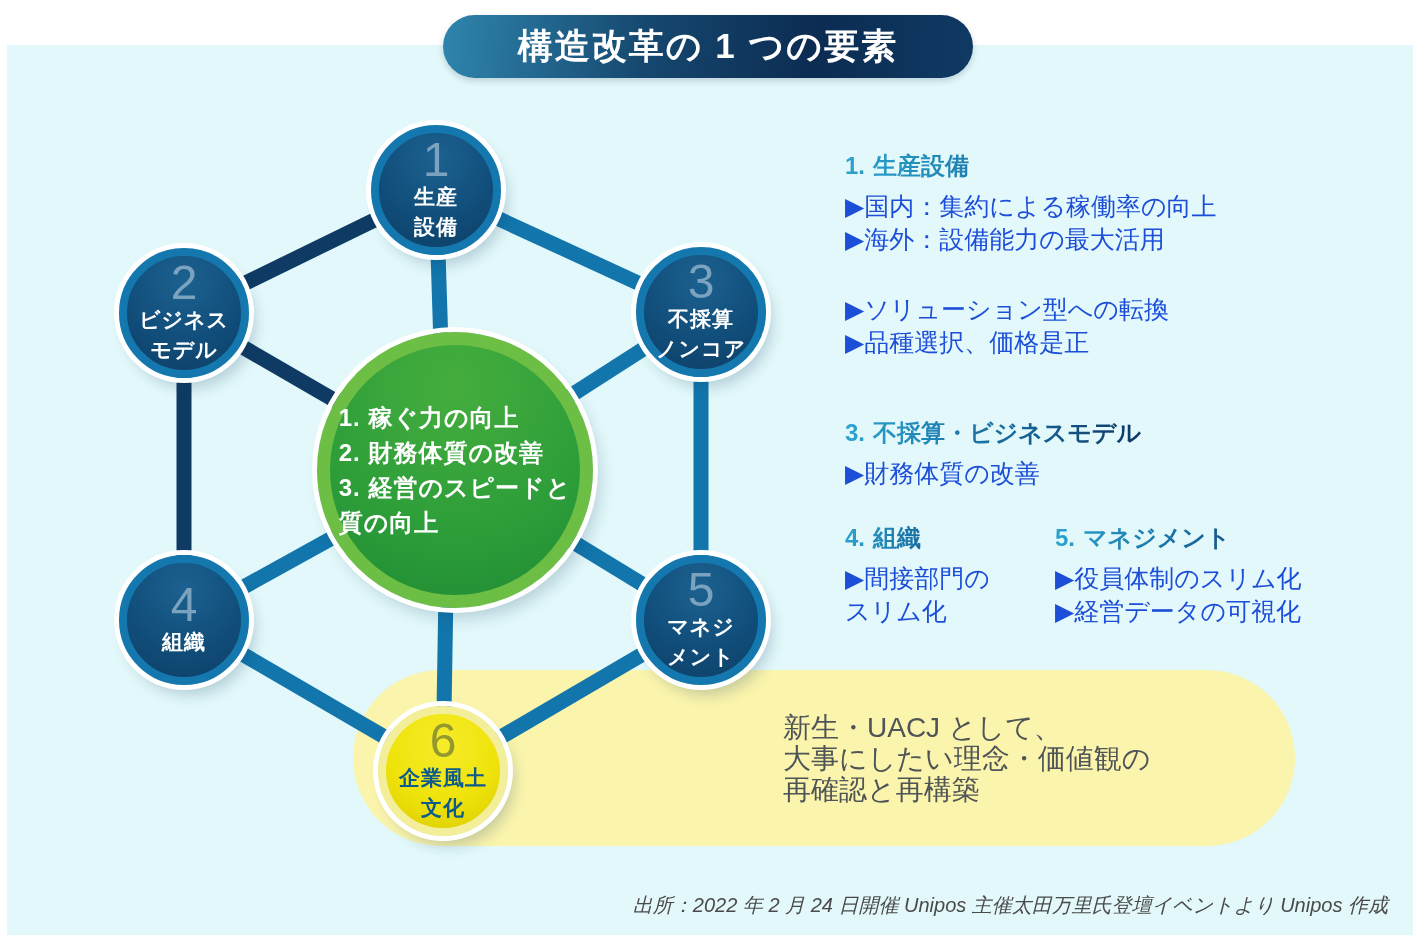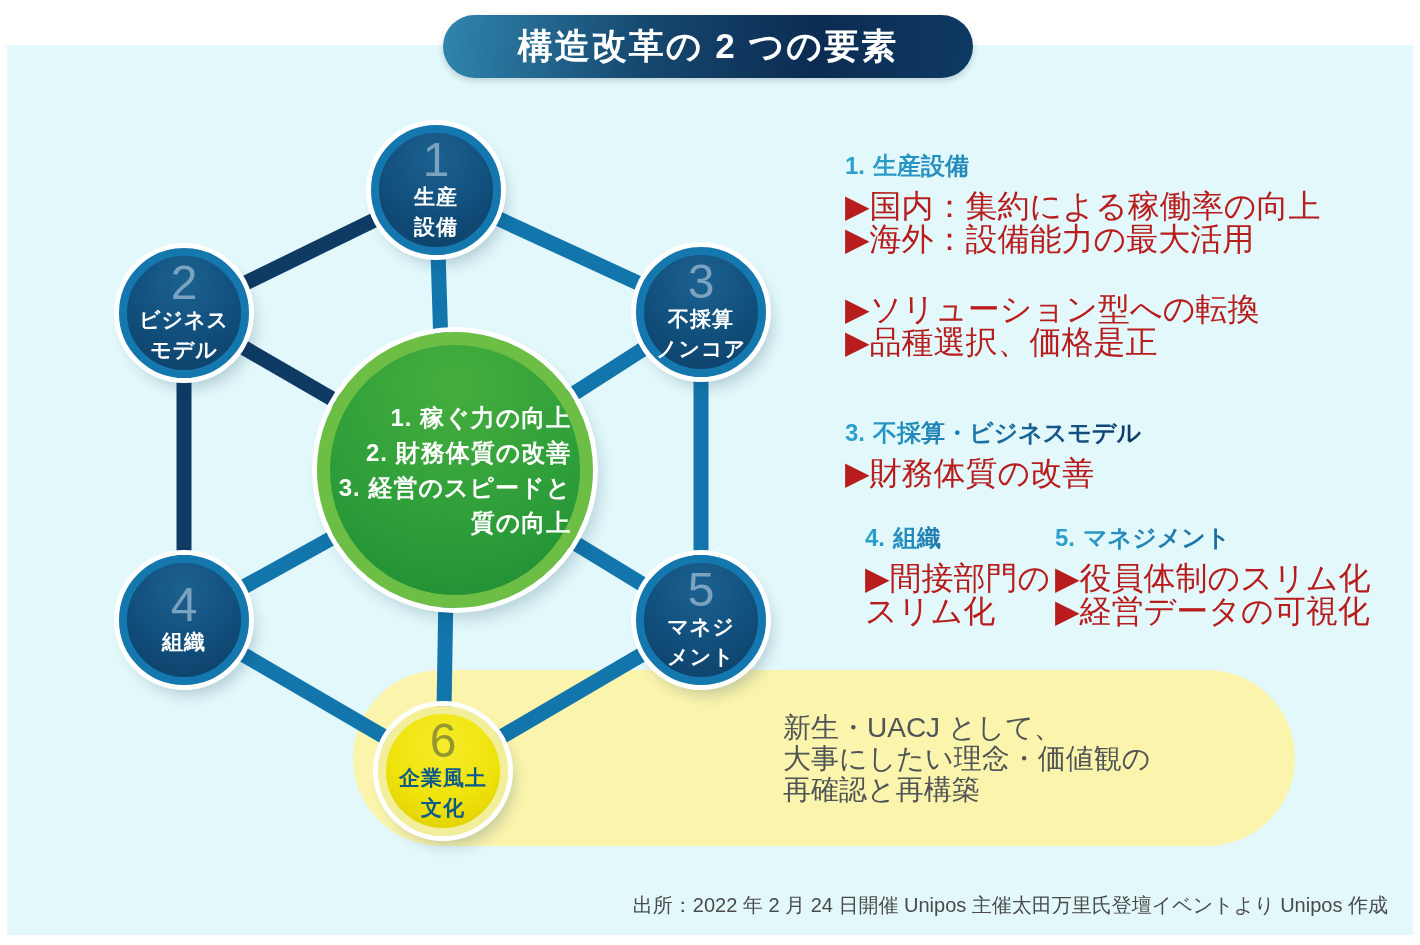--- a/index.html
+++ b/index.html
@@ -64,44 +64,44 @@
   .center-circle{
     position:absolute;left:455px;top:470px;transform:translate(-50%,-50%);
     width:250px;height:250px;border-radius:50%;
     border:13px solid #6CBE45;
     background:radial-gradient(circle at 50% 16%,#45AD3D 0%,#2F9F3A 55%,#1F8C33 100%);
     box-shadow:0 0 0 5px #ffffff,6px 10px 16px rgba(15,60,95,.22);
     display:flex;align-items:center;justify-content:center;z-index:4;
   }
   .center-circle .ctext{
     color:#ffffff;font-size:24px;font-weight:bold;line-height:35px;
-    text-align:right;white-space:pre-line;letter-spacing:1px;
+    text-align:left;white-space:pre-line;letter-spacing:1px;
   }
   
   .section{position:absolute;z-index:4;}
   .grad-heading{
     font-size:24px;font-weight:bold;white-space:nowrap;
     background:linear-gradient(90deg,#2BA3CF 0%,#1B74A8 45%,#0D3765 100%);
     -webkit-background-clip:text;background-clip:text;
     -webkit-text-fill-color:transparent;color:transparent;
   }
   .grad-heading .hnum{margin-right:8px;}
   .bullets{
-    margin-top:8px;font-size:32px;color:#b91c1c;line-height:33px;
+    margin-top:8px;font-size:25px;color:#1d4ed8;line-height:33px;
     white-space:pre-line;
   }
   .s1{left:845px;top:150px;}
   .s2{left:845px;top:285px;}
   .s3{left:845px;top:417px;}
-  .s4{left:845px;top:522px;margin-left:20px;}
+  .s4{left:845px;top:522px;}
   .s5{left:1017px;top:522px;margin-left:38px;}
   
   .footer{
     position:absolute;right:32px;top:892px;font-size:20px;color:#4A4A4A;
-    z-index:4;white-space:nowrap;
+    z-index:4;white-space:nowrap;font-style:italic;
   }
 </style>
 </head>
 <body>
 
 <div class="page">
 
   <div class="panel"></div>
 
   <div class="banner">
@@ -201,18 +201,18 @@
 
   <div class="section s5">
     <div class="grad-heading">
       <span class="hnum">5.</span><span>マネジメント</span>
     </div>
     <div class="bullets">▶役員体制のスリム化
 ▶経営データの可視化</div>
   </div>
 
   <div class="title-pill">
-    <span>構造改革の 2 つの要素</span>
+    <span>構造改革の 1 つの要素</span>
   </div>
 
   <div class="footer">出所：2022 年 2 月 24 日開催 Unipos 主催太田万里氏登壇イベントより Unipos 作成</div>
 
 </div>
 
 </body></html>

